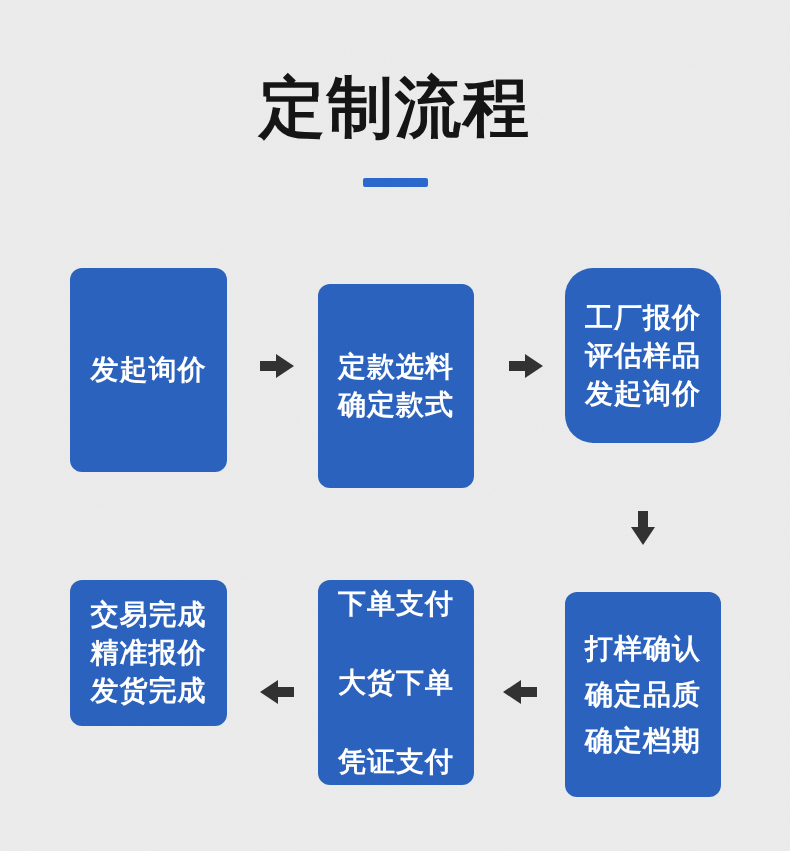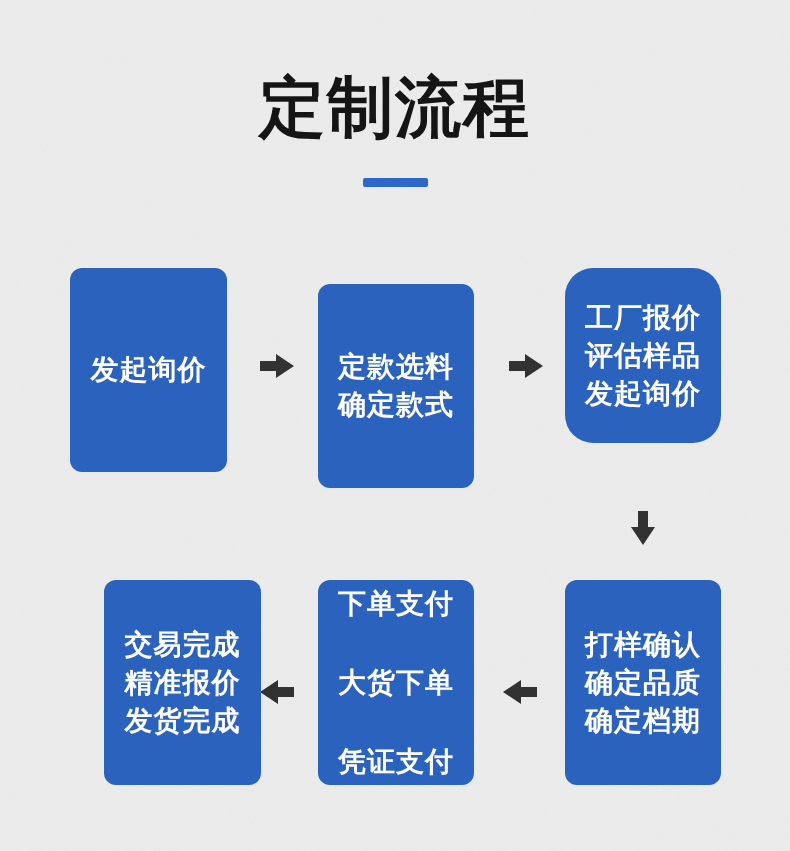--- a/index.html
+++ b/index.html
@@ -51,23 +51,23 @@
     justify-content: center;
     text-align: center;
     font-size: 28px;
     font-weight: bold;
     line-height: 38px;
     letter-spacing: 1px;
   }
   .pos-r1c1 { left: 70px;  top: 268px; width: 157px; height: 204px; gap: 9px; }
   .pos-r1c2 { left: 318px; top: 284px; width: 156px; height: 204px; }
   .pos-r1c3 { left: 565px; top: 268px; width: 156px; height: 175px; border-radius: 28px; }
-  .pos-r2c3 { left: 565px; top: 580px; width: 156px; height: 205px; }
+  .pos-r2c3 { left: 565px; top: 592px; width: 156px; height: 205px; gap: 8px; }
   .pos-r2c2 { left: 318px; top: 580px; width: 156px; height: 205px; gap: 41px; }
-  .pos-r2c1 { left: 70px;  top: 580px; width: 157px; height: 205px; margin-left: 34px; }
+  .pos-r2c1 { left: 70px;  top: 580px; width: 157px; height: 146px; }
   .arrow {
     position: absolute;
     width: 34px; height: 26px;
   }
   .arrow svg { display: block; }
   .arrow-right-1 { left: 260px; top: 353px; }
   .arrow-right-2 { left: 509px; top: 353px; }
   .arrow-down    { left: 626px; top: 515px; transform: rotate(90deg); }
   .arrow-left-1  { left: 503px; top: 679px; transform: rotate(180deg); }
   .arrow-left-2  { left: 260px; top: 679px; transform: rotate(180deg); }

